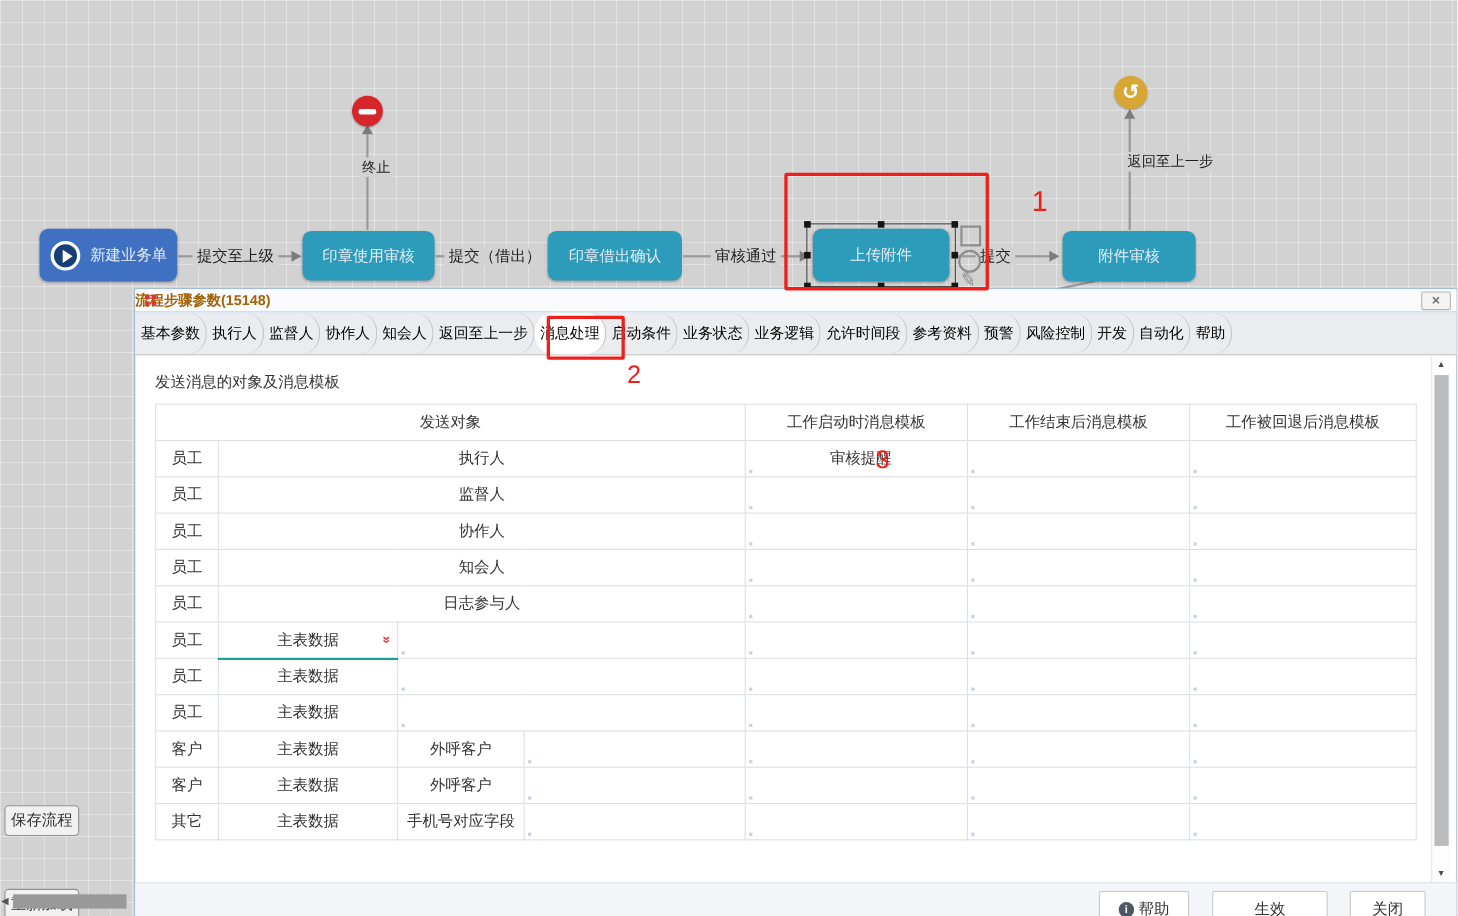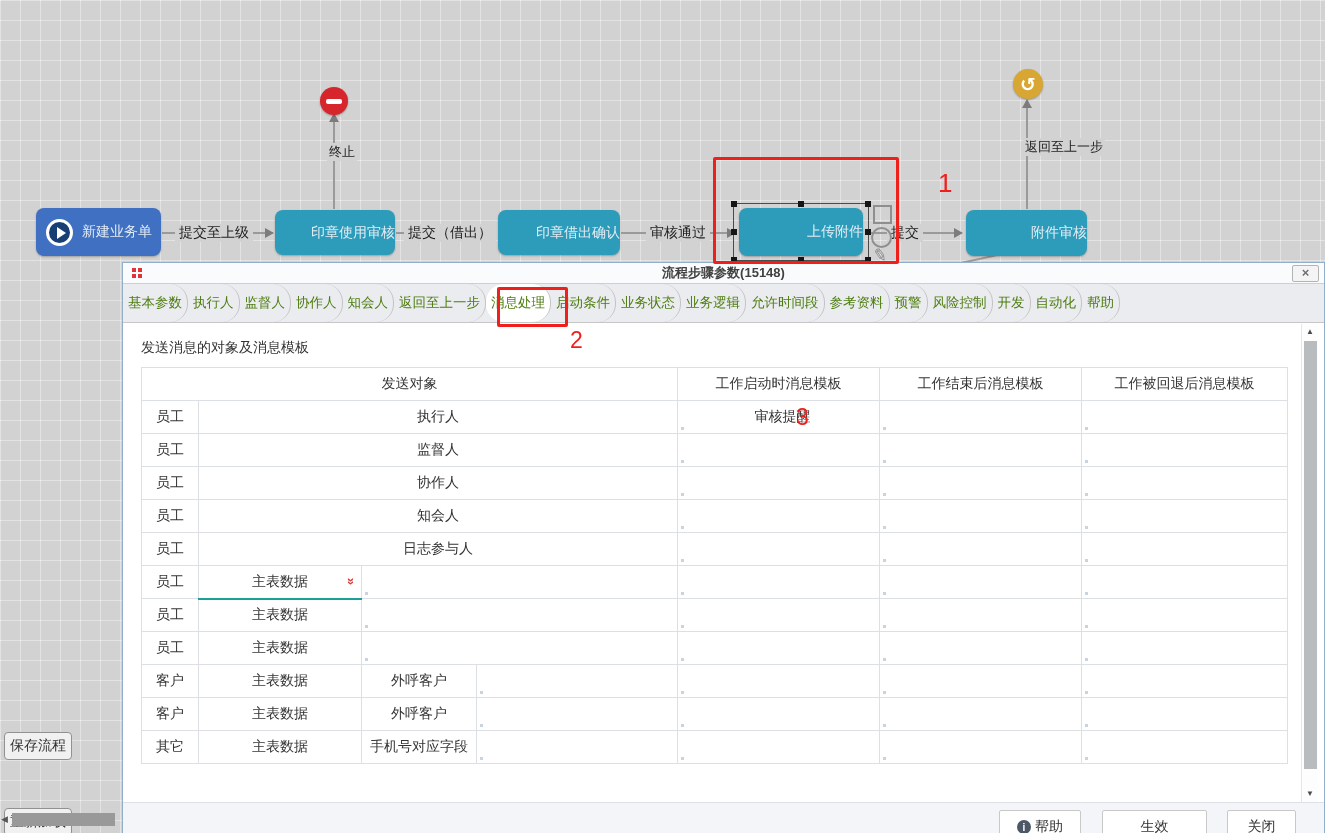--- a/index.html
+++ b/index.html
@@ -6,21 +6,21 @@
   html,body { width:1325px; height:833px; overflow:hidden; }
   body { font-family: "Liberation Sans", "DejaVu Sans", sans-serif; }
   .stage { position:relative; width:1325px; height:833px; overflow:hidden;
            background:#d2d2d2;
            background-image:
              linear-gradient(rgba(255,255,255,0.38) 1px, transparent 1px),
              linear-gradient(90deg, rgba(255,255,255,0.38) 1px, transparent 1px);
            background-size:20px 20px; }
 
   
-  .node { position:absolute; display:flex; align-items:center; justify-content:flex-end;
+  .node { position:absolute; display:flex; align-items:center; justify-content:center;
           border-radius:8px; color:#e3ecf4; font-size:14px; cursor:default;
           background:#2d9cba; box-shadow:0 1px 2px rgba(0,0,0,.25); }
   .node.start { background:#3f70c1; justify-content:flex-start; padding-left:10px; }
   .node .nlabel { white-space:nowrap; }
   .play { position:relative; width:27px; height:27px; border-radius:50%;
           background:#173f74; border:3px solid #fff; margin-right:9px; flex:0 0 auto; }
   .play::after { content:""; position:absolute; left:8px; top:5px; width:0; height:0;
                  border-top:6px solid transparent; border-bottom:6px solid transparent;
                  border-left:9px solid #fff; }
 
@@ -66,29 +66,29 @@
   .h-scroll-arrow { position:absolute; left:1px; top:814px; font-size:9px; color:#555; }
 
   
   .ann-box { position:absolute; border:3px solid #ef1f1c; z-index:60; border-radius:2px; }
   .ann-num { position:absolute; color:#ef1f1c; font-size:23px; z-index:61; }
 
   
   .dialog { position:absolute; left:122px; top:262px; width:1203px; height:571px;
             background:#fff; border:1px solid #93aec9; z-index:10; }
   .titlebar { position:relative; height:21px; background:#fafbfc; border-bottom:1px solid #bcd4ea; }
-  .titlebar .title { text-align:center; font-size:13px; font-weight:bold; color:#404040; line-height:20px; }
+  .titlebar .title { text-align:left; font-size:13px; font-weight:bold; color:#a16207; line-height:20px; }
   .move-grip { position:absolute; left:9px; top:5px; width:11px; height:11px;
                display:grid; grid-template-columns:4px 4px; grid-template-rows:4px 4px; gap:2px; }
   .move-grip b { background:#e03239; }
   .close-btn { position:absolute; right:5px; top:2px; width:27px; height:17px;
                border:1px solid #b3b3b3; border-radius:2px; background:#f4f4f4;
                color:#6f6f6f; font-size:13px; font-weight:bold; line-height:14px; text-align:center; }
   .tabbar { display:flex; height:39px; background:#eaecef; border-bottom:1px solid #c6c6c6; }
-  .tab { padding:0 5px; line-height:38px; font-size:13.5px; color:#4d7c0f;
+  .tab { padding:0 5px; line-height:38px; font-size:13.5px; color:#000000;
          border-right:1px solid #c3c3c3; white-space:nowrap;border-radius:18px; }
   .tab.active { background:#fff; }
   .section-title { position:absolute; left:18px; top:76px; font-size:14px; color:#333; }
 
   table.msg { position:absolute; left:18px; top:104px; border-collapse:collapse; table-layout:fixed; }
   table.msg td, table.msg th { border:1px solid #dcdfe4; height:33px; font-size:14px; color:#333;
                                font-weight:normal; text-align:center; position:relative;
                                overflow:hidden; white-space:nowrap; }
   td.tpl { text-align:left; padding-left:8px; }
   .dotc::after { content:""; position:absolute; left:3px; bottom:3px; width:3px; height:3px; background:#c9d4e2; }

